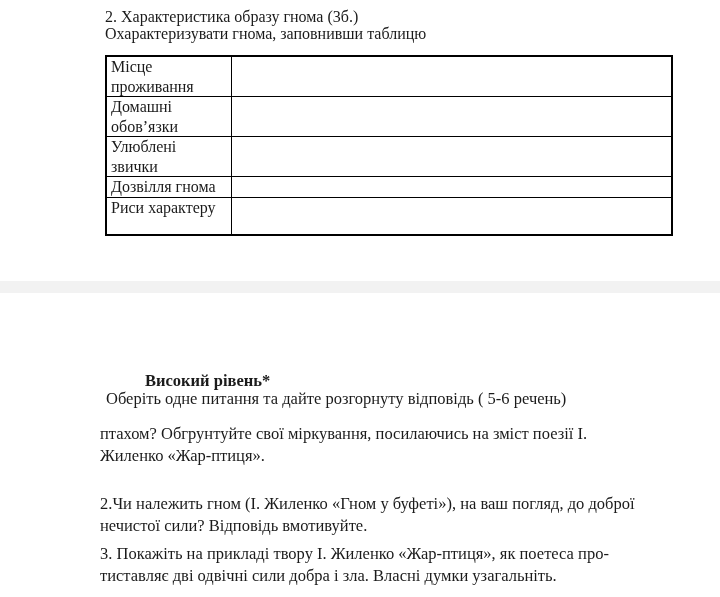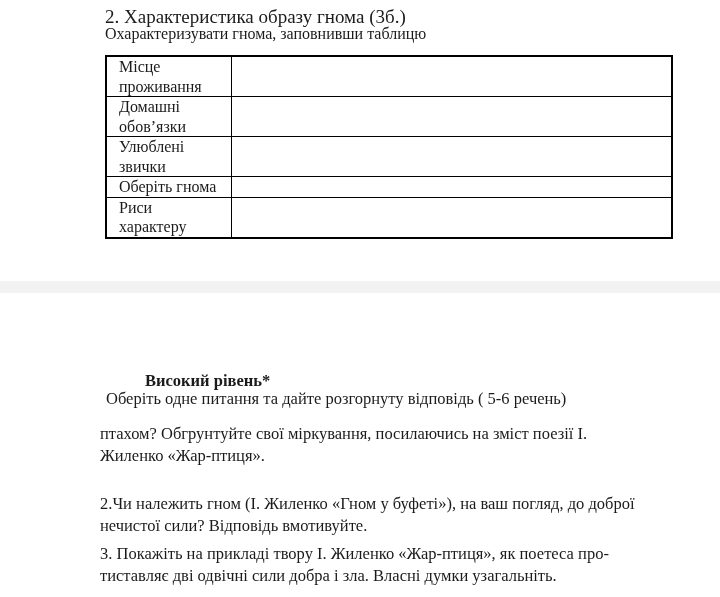--- a/index.html
+++ b/index.html
@@ -13,49 +13,49 @@
     position: relative;
     overflow: hidden;
     font-family: "Liberation Serif", "DejaVu Serif", serif;
     color: #1b1b1b;
   }
   .abs { position: absolute; }
 
   
   .doc-title {
     left: 105px; top: 7px;
-    font-size: 19px; line-height: 20px;
+    font-size: 16px; line-height: 20px;
     white-space: nowrap;
   }
   .doc-subtitle {
     left: 105px; top: 24px;
     font-size: 16px; line-height: 20px;
     white-space: nowrap;
   }
   table.char-table {
     position: absolute;
     left: 105px; top: 55px;
     width: 568px;
     border-collapse: collapse;
     table-layout: fixed;
     border: 2px solid #000;
   }
   table.char-table td {
     border: 1.6px solid #000;
     vertical-align: top;
-    padding: 0 12px;
+    padding: 0 4px;
     font-size: 16px;
     line-height: 19.5px;
     box-sizing: border-box;
     overflow: hidden;
   }
   td.label-col { width: 125px; }
   tr.r-tall td  { height: 25px; }
   tr.r-short td { height: 20px; }
-  tr.r-last td  { height: 21px; }
+  tr.r-last td  { height: 38px; }
 
   
   .page-sep {
     left: 0; top: 281px;
     width: 720px; height: 12px;
   }
 
   
   .hl-heading {
     left: 145px; top: 370px;
@@ -93,21 +93,21 @@
     </tr>
     <tr class="r-tall">
       <td class="label-col">Домашні обов’язки</td>
       <td></td>
     </tr>
     <tr class="r-tall">
       <td class="label-col">Улюблені звички</td>
       <td></td>
     </tr>
     <tr class="r-short">
-      <td class="label-col">Оберіть гнома</td>
+      <td class="label-col">Дозвілля гнома</td>
       <td></td>
     </tr>
     <tr class="r-last">
       <td class="label-col">Риси характеру</td>
       <td></td>
     </tr>
   </tbody>
     </table>
 </div>
 

